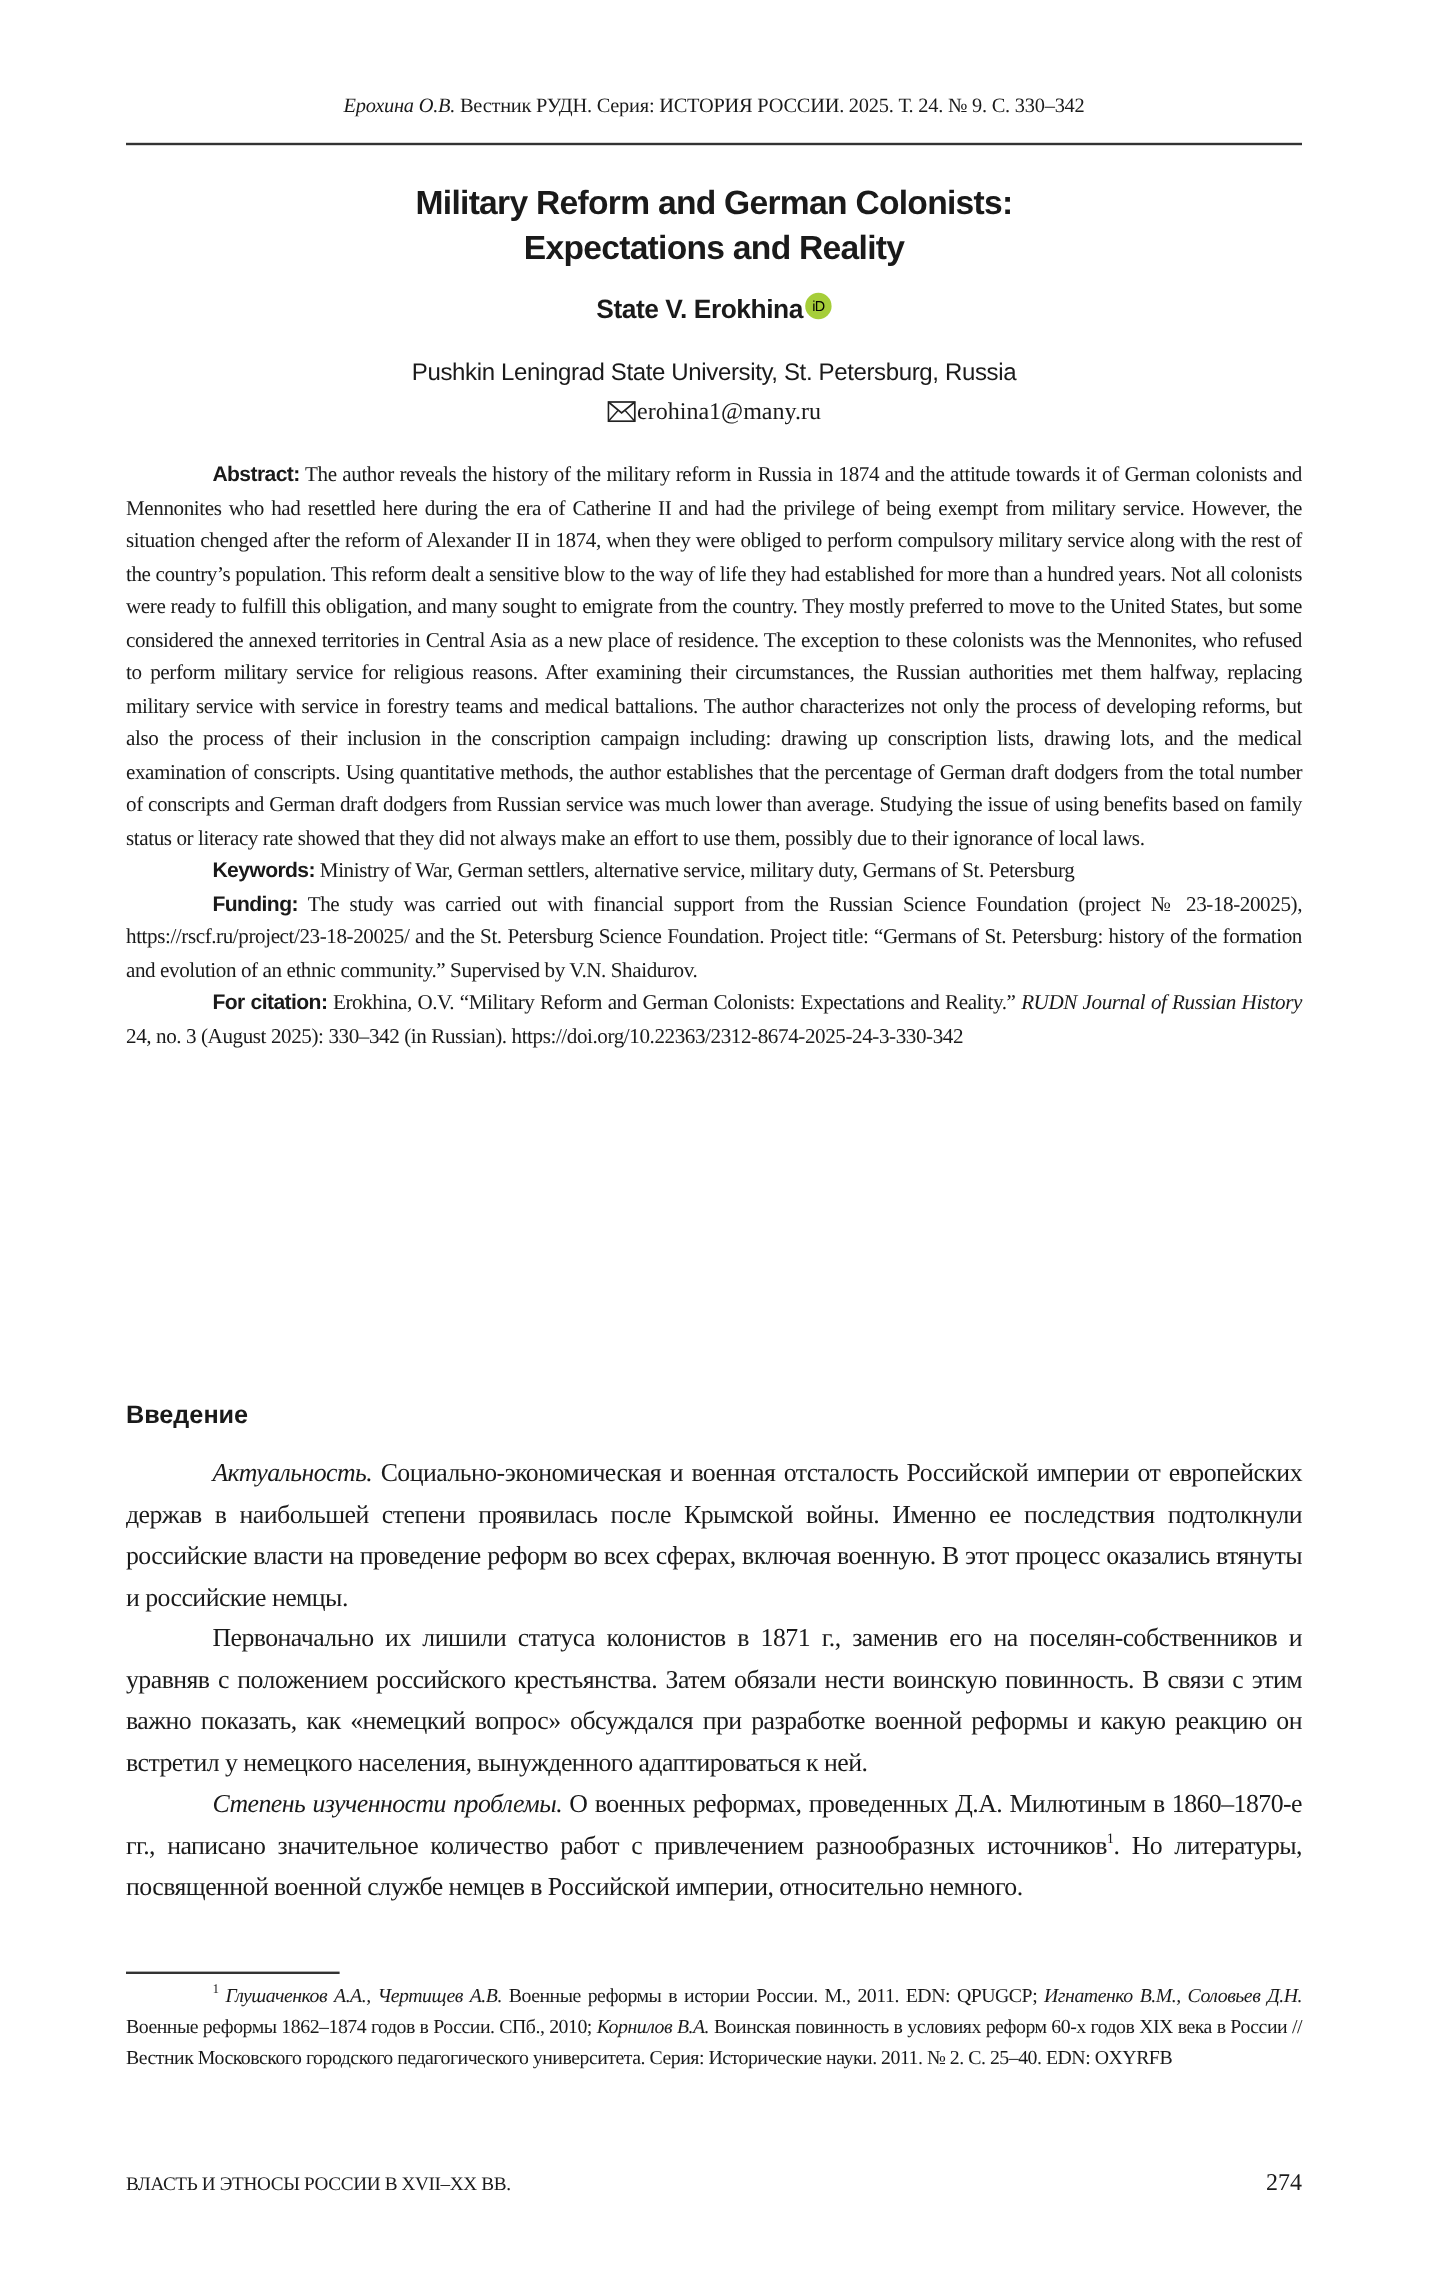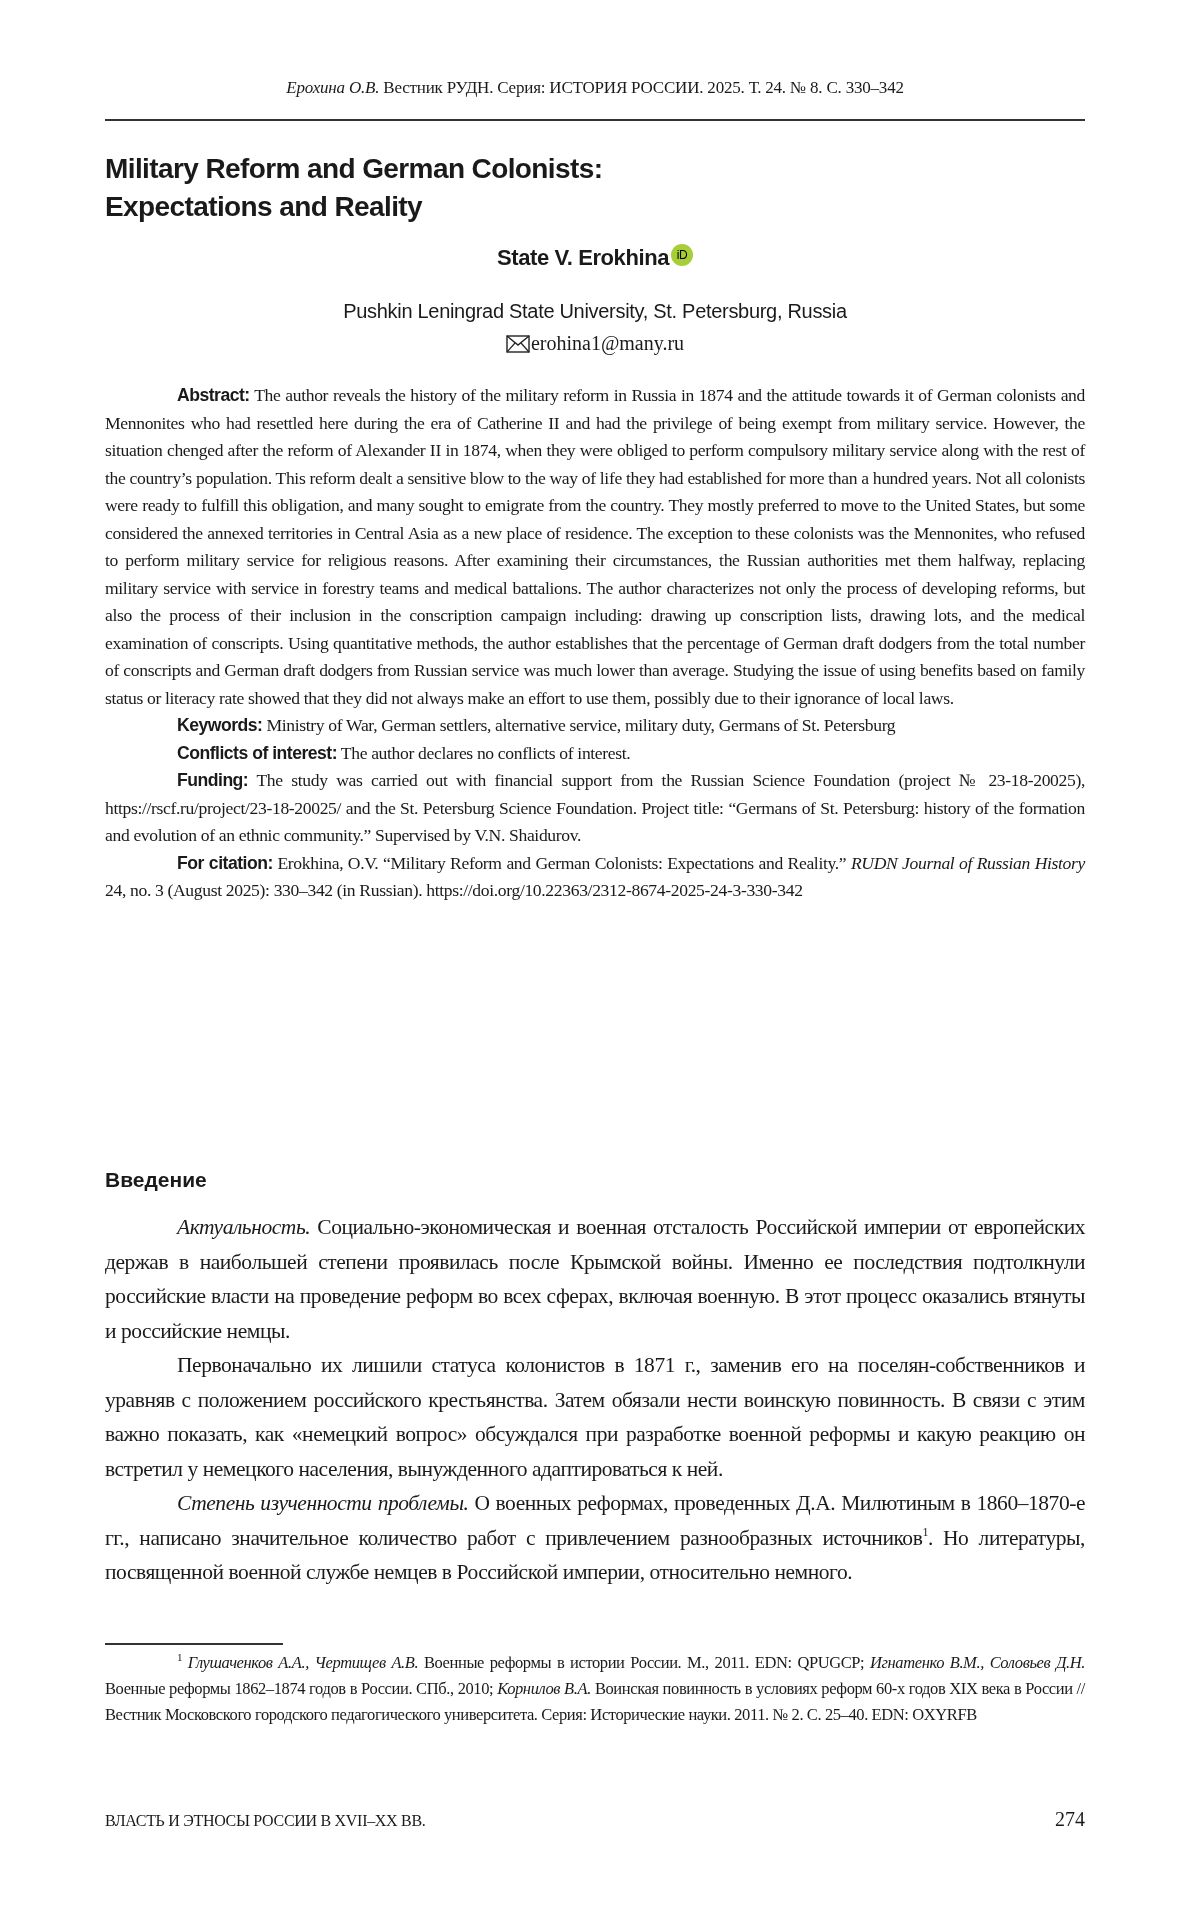--- a/index.html
+++ b/index.html
@@ -5,21 +5,21 @@
     html, body { margin: 0; padding: 0; background: #ffffff; }
     body { width: 1200px; height: 1906px; position: relative; overflow: hidden; color: #1a1a1a; }
     .page { position: absolute; left: 105px; top: 0; width: 980px; }
     .running-head {
       position: absolute; left: 0; top: 78px; width: 980px; text-align: center;
       font-family: "Liberation Serif", serif; font-size: 17px; letter-spacing: -0.2px;
     }
     .running-head .author-it { font-style: italic; }
     .head-rule { position: absolute; left: 0; top: 119px; width: 980px; height: 2px; background: #333; }
     .title {
-      position: absolute; left: 0; top: 150px; width: 980px; 
+      position: absolute; left: 0; top: 150px; width: 980px; text-align: center;
       font-family: "Liberation Sans", sans-serif; font-weight: bold; font-size: 28px; line-height: 38px;
       letter-spacing: -0.6px;
     }
     .author {
       position: absolute; left: 0; top: 244px; width: 980px; text-align: center;
       font-family: "Liberation Sans", sans-serif; font-weight: bold; font-size: 22px; letter-spacing: -0.4px;
     }
     .orcid {
       display: inline-block; width: 22px; height: 22px; border-radius: 50%; background: #a6ce39;
       color: #000000; font-size: 12px; font-weight: normal; line-height: 22px; text-align: center;
@@ -71,21 +71,21 @@
       position: absolute; right: 0; top: 1808px;
       font-family: "Liberation Serif", serif; font-size: 20px;
     }
   </style>
 </head>
 <body>
 
 <div class="page">
 
   <div class="running-head">
-    <span class="author-it">Ерохина О.В.</span><span> Вестник РУДН. Серия: ИСТОРИЯ РОССИИ. 2025. Т. 24. № 8. С. 330–342</span>
+    <span class="author-it">Ерохина О.В.</span><span> Вестник РУДН. Серия: ИСТОРИЯ РОССИИ. 2025. Т. 24. № 9. С. 330–342</span>
   </div>
   <div class="head-rule"></div>
 
   <div class="title">
     <div>Military Reform and German Colonists:</div>
     <div>Expectations and Reality</div>
   </div>
 
   <div class="author">
     <span>State V. Erokhina</span><span class="orcid">iD</span>
@@ -100,21 +100,20 @@
           <polyline points="1,1 12,10 23,1" fill="none" stroke="#222" stroke-width="1.4"></polyline>
           <line x1="1" y1="17" x2="9" y2="8" stroke="#222" stroke-width="1.2"></line>
           <line x1="23" y1="17" x2="15" y2="8" stroke="#222" stroke-width="1.2"></line>
         </svg>
     </span><span>erohina1@many.ru</span>
   </div>
 
   <div class="meta">
     <p><span class="lbl">Abstract:</span><span> The author reveals the history of the military reform in Russia in 1874 and the attitude towards it of German colonists and Mennonites who had resettled here during the era of Catherine II and had the privilege of being exempt from military service. However, the situation chenged after the reform of Alexander II in 1874, when they were obliged to perform compulsory military service along with the rest of the country’s population. This reform dealt a sensitive blow to the way of life they had established for more than a hundred years. Not all colonists were ready to fulfill this obligation, and many sought to emigrate from the country. They mostly preferred to move to the United States, but some considered the annexed territories in Central Asia as a new place of residence. The exception to these colonists was the Mennonites, who refused to perform military service for religious reasons. After examining their circumstances, the Russian authorities met them halfway, replacing military service with service in forestry teams and medical battalions. The author characterizes not only the process of developing reforms, but also the process of their inclusion in the conscription campaign including: drawing up conscription lists, drawing lots, and the medical examination of conscripts. Using quantitative methods, the author establishes that the percentage of German draft dodgers from the total number of conscripts and German draft dodgers from Russian service was much lower than average. Studying the issue of using benefits based on family status or literacy rate showed that they did not always make an effort to use them, possibly due to their ignorance of local laws.</span></p>
     <p><span class="lbl">Keywords:</span><span> Ministry of War, German settlers, alternative service, military duty, Germans of St. Petersburg</span></p>
-    <p><span class="lbl">Conflicts of interest:</span><span> The author declares no conflicts of interest.</span></p>
     <p><span class="lbl">Funding:</span><span> The study was carried out with financial support from the Russian Science Foundation (project № 23-18-20025), https://rscf.ru/project/23-18-20025/ and the St. Petersburg Science Foundation. Project title: “Germans of St. Petersburg: history of the formation and evolution of an ethnic community.” Supervised by V.N. Shaidurov.</span></p>
     <p><span class="lbl">For citation:</span><span> Erokhina, O.V. “Military Reform and German Colonists: Expectations and Reality.” </span><span class="it">RUDN Journal of Russian History</span><span> 24, no. 3 (August 2025): 330–342 (in Russian). https://doi.org/10.22363/2312-8674-2025-24-3-330-342</span></p>
   </div>
 
   <div class="section-title">Введение</div>
 
   <div class="body-text">
     <p><span class="it">Актуальность.</span><span> Социально-экономическая и военная отсталость Российской империи от европейских держав в наибольшей степени проявилась после Крымской войны. Именно ее последствия подтолкнули российские власти на проведение реформ во всех сферах, включая военную. В этот процесс оказались втянуты и российские немцы.</span></p>
     <p>Первоначально их лишили статуса колонистов в 1871 г., заменив его на поселян-собственников и уравняв с положением российского крестьянства. Затем обязали нести воинскую повинность. В связи с этим важно показать, как «немецкий вопрос» обсуждался при разработке военной реформы и какую реакцию он встретил у немецкого населения, вынужденного адаптироваться к ней.</p>
     <p><span class="it">Степень изученности проблемы.</span><span> О военных реформах, проведенных Д.А. Милютиным в 1860–1870-е гг., написано значительное количество работ с привлечением разнообразных источников</span><sup>1</sup><span>. Но литературы, посвященной военной службе немцев в Российской империи, относительно немного.</span></p>

